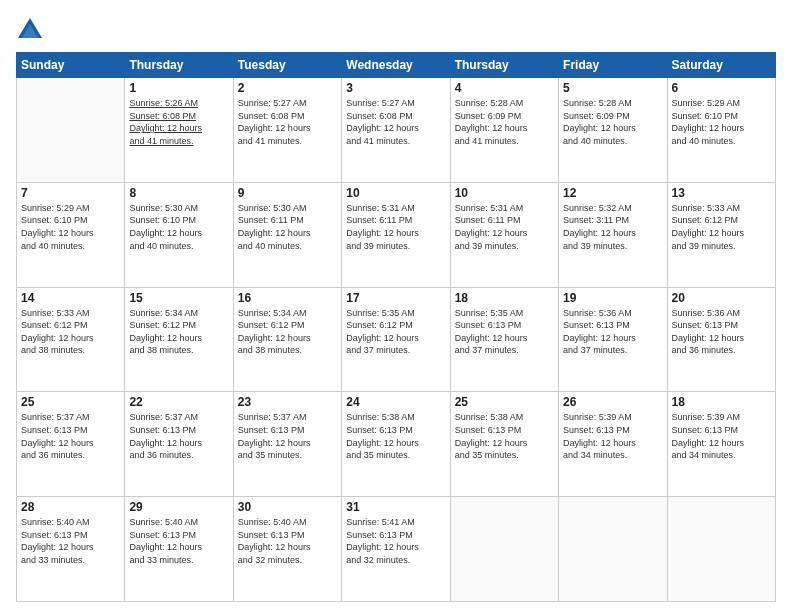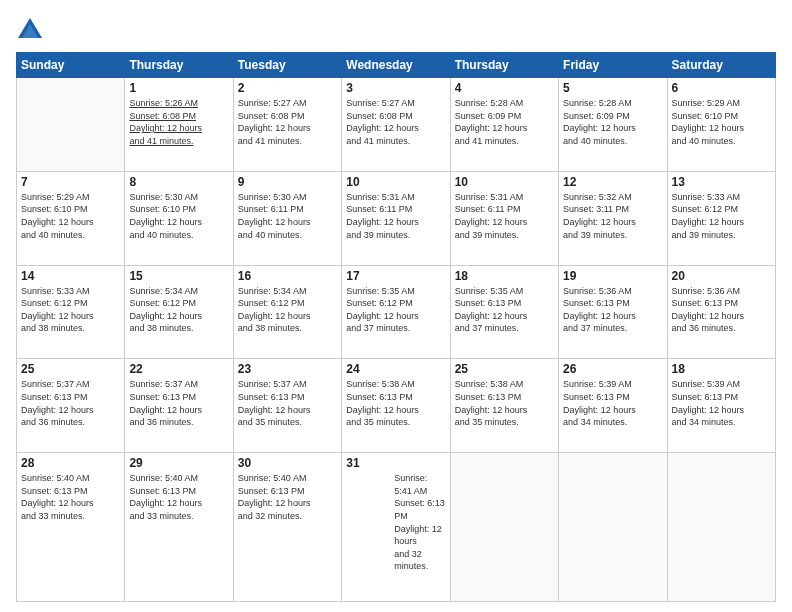--- a/index.html
+++ b/index.html
@@ -353,21 +353,21 @@
           </td>
           <td>
             <span class="day-num">30</span>
             <div class="day-info" style="white-space: pre-line;">Sunrise: 5:40 AM
 Sunset: 6:13 PM
 Daylight: 12 hours
 and 32 minutes.</div>
           </td>
           <td>
             <span class="day-num">31</span>
-            <div class="day-info" style="white-space: pre-line; margin-left: 48px;">Sunrise: 5:41 AM
+            <div class="day-info" style="white-space: pre-line;">Sunrise: 5:41 AM
 Sunset: 6:13 PM
 Daylight: 12 hours
 and 32 minutes.</div>
           </td>
           <td class="empty"></td>
           <td class="empty"></td>
           <td class="empty"></td>
         </tr>
       </tbody>
   </table>

